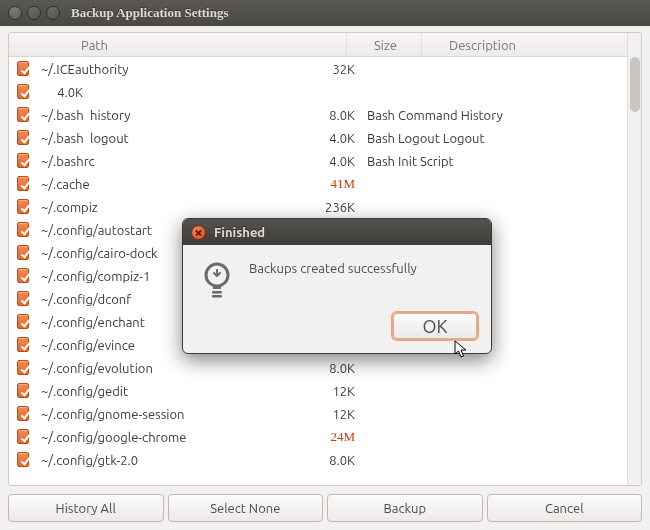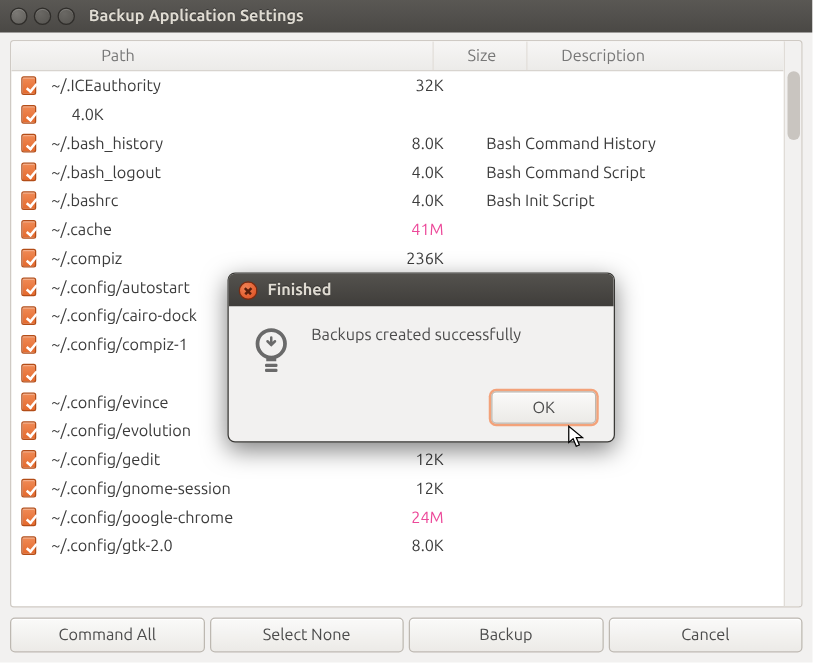--- a/index.html
+++ b/index.html
@@ -14,20 +14,21 @@
     position: relative;
   }
   
   .titlebar {
     height: 26px;
     background: linear-gradient(#5a5854, #4a4845);
     display: flex;
     align-items: center;
     padding: 0 8px;
     gap: 5px;
+    font-family: Liberation Serif, serif;
   }
   .win-btn {
     width: 14px; height: 14px;
     border-radius: 50%;
     background: radial-gradient(circle at 35% 30%, #6a6864, #55534f);
     border: 1px solid #2f2d2a;
     box-shadow: inset 0 1px 0 rgba(255,255,255,0.15);
   }
   .win-btn.close { background: radial-gradient(circle at 35% 30%, #7b7975, #5f5d59); }
   .titlebar-title {
@@ -74,22 +75,22 @@
   .row {
     display: flex;
     align-items: center;
     height: 23px;
     padding: 0 2px;
   }
   .cell { padding: 0 6px; }
   .cell.chk { width: 24px; display:flex; align-items:center; justify-content:center;}
   .cell.path { flex: 0 0 272px; white-space:nowrap; overflow:hidden;}
   .cell.size { flex: 0 0 54px; text-align:right; white-space:nowrap;}
-  .cell.desc { flex: 1; white-space:nowrap;margin-left:22px;}
-  .size-big { color: #ec4899; }
+  .cell.desc { flex: 1; white-space:nowrap;}
+  .size-big { color: #c2410c; font-family: Liberation Serif, serif; }
   .chkbox {
     width: 15px; height: 15px;
     background: linear-gradient(#f08a55, #e46a2e);
     border: 1px solid #b34d18;
     border-radius: 2px;
     position: relative;
     box-shadow: inset 0 1px 0 rgba(255,255,255,0.3);
   }
   .chkbox::after {
     content: "";
@@ -181,21 +182,21 @@
     display:flex; justify-content:flex-end;
     padding: 0 14px 14px 14px;
   }
   .ok-btn {
     width: 84px; height: 26px;
     background: linear-gradient(#fafaf9, #eceae7);
     border: 1px solid #bdb8b1;
     border-radius: 4px;
     box-shadow: 0 0 0 2px #f3a27a, inset 0 1px 0 #fff;
     display:flex; align-items:center; justify-content:center;
-    font-size:13px; color:#4c4c4c;
+    font-size:18px; color:#4c4c4c;
   }
   .cursor {
     position:absolute;
     left: 454px; top: 340px;
     width: 16px; height: 20px;
     pointer-events:none;
   }
 </style>
 </head>
 <body>
@@ -239,21 +240,21 @@
             <div class="cell path">~/.bash_history</div>
             <div class="cell size">8.0K</div>
             <div class="cell desc">Bash Command History</div>
           </div>
           <div class="row">
             <div class="cell chk">
               <div class="chkbox"></div>
             </div>
             <div class="cell path">~/.bash_logout</div>
             <div class="cell size">4.0K</div>
-            <div class="cell desc">Bash Command Script</div>
+            <div class="cell desc">Bash Logout Logout</div>
           </div>
           <div class="row">
             <div class="cell chk">
               <div class="chkbox"></div>
             </div>
             <div class="cell path">~/.bashrc</div>
             <div class="cell size">4.0K</div>
             <div class="cell desc">Bash Init Script</div>
           </div>
           <div class="row">
@@ -293,20 +294,29 @@
               <div class="chkbox"></div>
             </div>
             <div class="cell path">~/.config/compiz-1</div>
             <div class="cell size"></div>
             <div class="cell desc"></div>
           </div>
           <div class="row">
             <div class="cell chk">
               <div class="chkbox"></div>
             </div>
+            <div class="cell path">~/.config/dconf</div>
+            <div class="cell size"></div>
+            <div class="cell desc"></div>
+          </div>
+          <div class="row">
+            <div class="cell chk">
+              <div class="chkbox"></div>
+            </div>
+            <div class="cell path">~/.config/enchant</div>
             <div class="cell size"></div>
             <div class="cell desc"></div>
           </div>
           <div class="row">
             <div class="cell chk">
               <div class="chkbox"></div>
             </div>
             <div class="cell path">~/.config/evince</div>
             <div class="cell size"></div>
             <div class="cell desc"></div>
@@ -353,21 +363,21 @@
           </div>
         </div>
     </div>
     <div class="scrollbar">
       <div class="scrollbar-thumb"></div>
     </div>
   </div>
 </div>
 
 <div class="buttonbar">
-  <div class="btn">Command All</div>
+  <div class="btn">History All</div>
   <div class="btn">Select None</div>
   <div class="btn bold">Backup</div>
   <div class="btn">Cancel</div>
 </div>
 
 <div class="dialog">
   <div class="dialog-titlebar">
     <div class="dialog-close"></div>
     <div class="dialog-title">Finished</div>
   </div>

